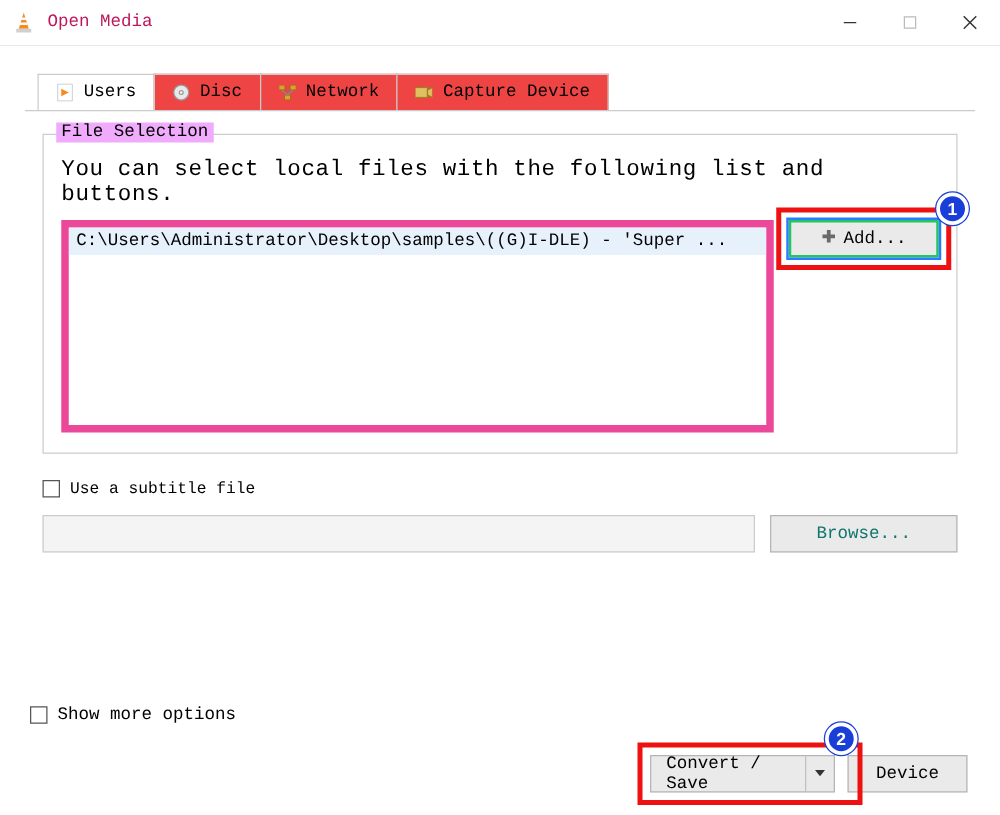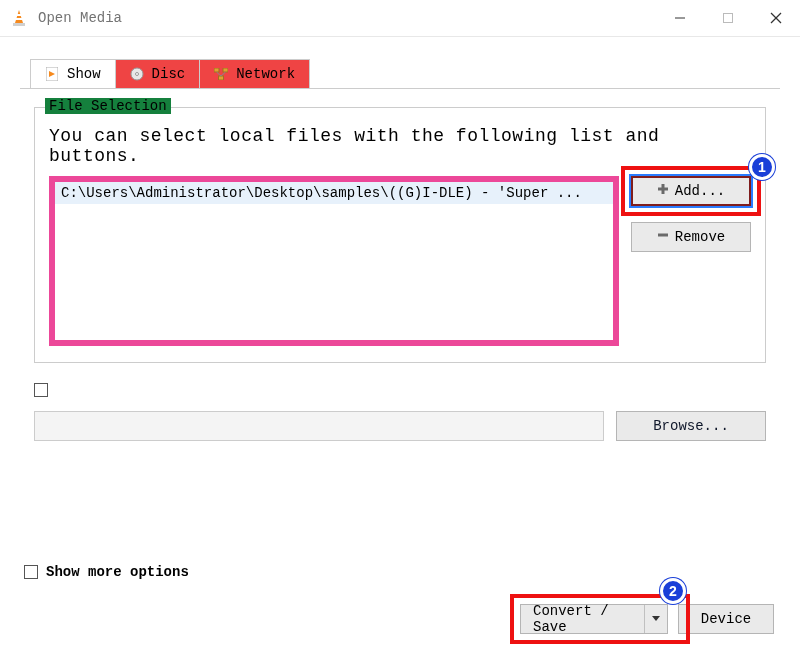--- a/index.html
+++ b/index.html
@@ -16,21 +16,21 @@
   height: 36px;
   display: flex;
   align-items: center;
   padding-left: 10px;
   background: #fff;
 }
 .vlc-cone {
   width: 18px; height: 18px;
   margin-right: 10px;
 }
-.title { font-size: 14px; color: #737373; }
+.title { font-size: 14px; color: #be185d; }
 .win-controls {
   margin-left: auto;
   display: flex;
 }
 .win-btn {
   width: 48px; height: 36px;
   display: flex; align-items: center; justify-content: center;
   color: #555;
 }
 .win-btn svg { stroke: #333; }
@@ -70,21 +70,21 @@
 }
 .group {
   border: 1px solid #ccc;
   padding: 12px 14px 16px 14px;
   position: relative;
   margin-top: 6px;
 }
 .group-title {
   position: absolute;
   top: -10px; left: 10px;
-  background: #15803d;
+  background: #f0abfc;
   padding: 0 4px;
   font-size: 14px;
 }
 .help {
   font-size: 18px;
   margin: 6px 0 10px 0;
   letter-spacing: 0.5px;
 }
 .file-area {
   display: flex;
@@ -114,21 +114,21 @@
 .btn {
   height: 30px;
   border: 1px solid #b5b5b5;
   background: #eaeaea;
   display: flex; align-items: center; justify-content: center;
   gap: 6px;
   font-family: inherit;
   font-size: 14px;
   cursor: default;
 }
-.btn.disabled { color: #0f172a; }
+.btn.disabled { color: #0f766e; }
 .subline {
   display: flex;
   align-items: center;
   gap: 8px;
   margin-top: 20px;
 }
 .chk {
   width: 14px; height: 14px;
   border: 1px solid #555;
   background: #fff;
@@ -148,21 +148,20 @@
   position: absolute;
   left: 0; right: 0; bottom: 0;
   height: 90px;
   padding: 0 24px 18px 24px;
 }
 .more {
   position: absolute;
   left: 24px; top: 2px;
   display: flex; align-items: center; gap: 8px;
   font-size: 14px;
-  font-weight: bold;
 }
 .footer-btns {
   position: absolute;
   right: 26px; bottom: 18px;
   display: flex; gap: 10px;
 }
 .convert-btn {
   width: 148px; height: 30px;
   border: 1px solid #b5b5b5;
   background: #eaeaea;
@@ -196,21 +195,21 @@
   border-radius: 50%;
   background: #1a3fd8;
   border: 3px solid #fff;
   box-shadow: 0 0 0 1px #1a3fd8;
   color: #fff;
   display:flex; align-items:center; justify-content:center;
   font-weight: bold;
   font-family: Arial, sans-serif;
   font-size: 14px;
 }
-.addhl { border: 2px solid #7f1d1d; outline: 2px solid #2a7cff; }
+.addhl { border: 2px solid #22c55e; outline: 2px solid #2a7cff; }
 </style>
 </head>
 <body>
 
 <div class="titlebar">
   <span class="vlc-cone">
     <svg viewBox="0 0 18 18">
         <polygon points="9,1 13,14 5,14" fill="#f68a1e"></polygon>
         <rect x="3" y="14" width="12" height="3" fill="#d0d0d0"></rect>
         <rect x="7" y="5" width="4" height="2" fill="#fff"></rect>
@@ -240,21 +239,21 @@
 
 <div class="content">
   <div class="tabbar">
     <div class="tab active">
       <span class="ico">
           <svg width="12" height="14">
             <rect x="0" y="0" width="12" height="14" fill="#fff" stroke="#b0b0b0"></rect>
             <polygon points="3,4 3,10 9,7" fill="#f68a1e"></polygon>
           </svg>
         </span>
-      <span>Show</span>
+      <span>Users</span>
     </div>
     <div class="tab">
       <span class="ico">
           <svg width="14" height="14">
             <circle cx="7" cy="7" r="6" fill="#e8e8e8" stroke="#999"></circle>
             <circle cx="7" cy="7" r="1.5" fill="#fff" stroke="#999"></circle>
           </svg>
         </span>
       <span>Disc</span>
     </div>
@@ -262,53 +261,57 @@
       <span class="ico">
           <svg width="14" height="12">
             <rect x="0" y="0" width="5" height="4" fill="#e0a030" stroke="#a07020"></rect>
             <rect x="9" y="0" width="5" height="4" fill="#e0a030" stroke="#a07020"></rect>
             <rect x="4.5" y="8" width="5" height="4" fill="#e0a030" stroke="#a07020"></rect>
             <line x1="2.5" y1="4" x2="7" y2="8" stroke="#888"></line>
             <line x1="11.5" y1="4" x2="7" y2="8" stroke="#888"></line>
           </svg>
         </span>
       <span>Network</span>
+    </div>
+    <div class="tab">
+      <span class="ico">
+          <svg width="14" height="12">
+            <rect x="0" y="2" width="10" height="8" fill="#e0c060" stroke="#a08020"></rect>
+            <polygon points="10,4 14,2 14,10 10,8" fill="#e0c060" stroke="#a08020"></polygon>
+          </svg>
+        </span>
+      <span>Capture Device</span>
     </div>
   </div>
 
   <div class="panel">
     <div class="group">
       <div class="group-title">File Selection</div>
       <div class="help">You can select local files with the following list and buttons.</div>
       <div class="file-area">
         <div class="file-list">
           <div class="file-row">C:\Users\Administrator\Desktop\samples\((G)I-DLE) - 'Super ...</div>
         </div>
         <div class="file-actions" style="position:relative;">
           <div class="btn addhl">
             <span><svg width="12" height="12">
                   <line x1="6" y1="1" x2="6" y2="11" stroke="#6a6a6a" stroke-width="3"></line>
                   <line x1="1" y1="6" x2="11" y2="6" stroke="#6a6a6a" stroke-width="3"></line>
                 </svg></span>
             <span>Add...</span>
           </div>
-          <div class="btn">
-            <span><svg width="12" height="12">
-                  <line x1="1" y1="6" x2="11" y2="6" stroke="#6a6a6a" stroke-width="3"></line>
-                </svg></span>
-            <span>Remove</span>
-          </div>
           <div class="callout" style="left:-10px; top:-10px; width:140px; height:50px;"></div>
           <div class="badge" style="right:-24px; top:-22px;">1</div>
         </div>
       </div>
     </div>
 
     <div class="subline">
       <div class="chk"></div>
+      <span>Use a subtitle file</span>
     </div>
     <div class="subrow">
       <div class="subinput"></div>
       <div class="btn disabled" style="width:150px;">
         <span>Browse...</span>
       </div>
     </div>
   </div>
 
   <div class="footer">

